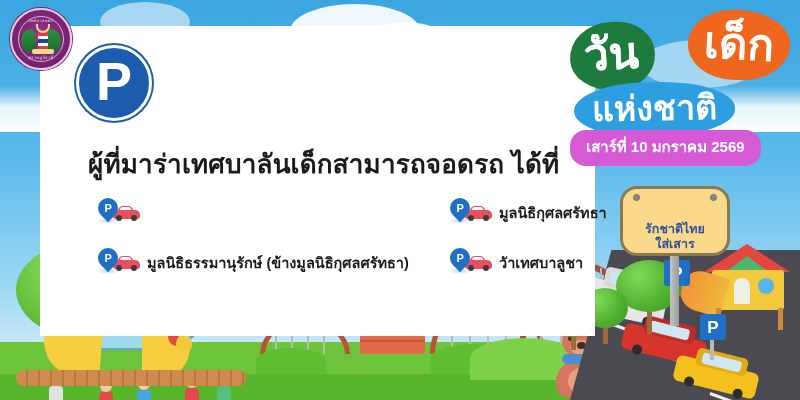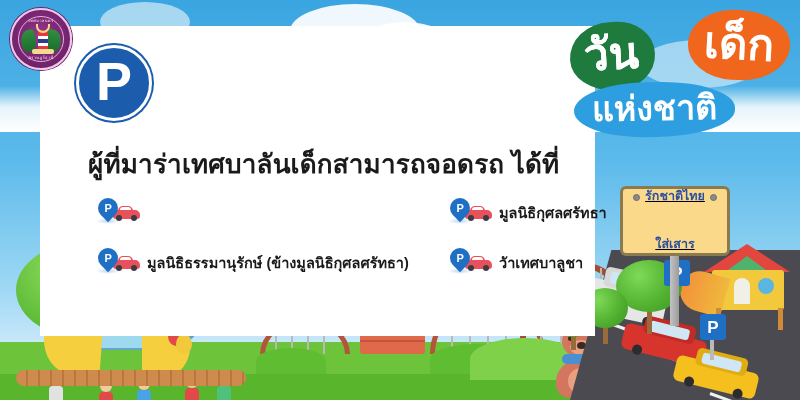--- a/index.html
+++ b/index.html
@@ -181,22 +181,22 @@
     background: #d659d6; color: #ffffff;
     font-size: 15px; font-weight: 700;
     padding: 5px 16px 7px 16px; border-radius: 16px;
     white-space: nowrap;
   }
 
   
   .road-sign { position: absolute; left: 620px; top: 186px; width: 110px; height: 70px; }
   .road-sign .board {
     position: absolute; inset: 0;
-    background: #fbd98a; border: 3px solid #8a7a52; border-radius: 6px;
-    display: flex; flex-direction: column; align-items: center; justify-content: space-between; text-decoration: underline;
+    background: #fbd98a; border: 3px solid #8a7a52; border-radius: 17px;
+    display: flex; flex-direction: column; align-items: center; justify-content: flex-end;
   }
   .road-sign .line {
     color: #2b4fa0; font-size: 12.5px; font-weight: 700; line-height: 1.25;
     white-space: nowrap;
   }
   .road-sign .bolt {
     position: absolute; top: 5px; width: 7px; height: 7px;
     background: #8a8a8a; border-radius: 50%; border: 1px solid #6c6c6c;
   }
   .road-sign .bolt.l { left: 10px; }
@@ -668,15 +668,16 @@
       <div class="bolt r"></div>
       <div class="line">รักชาติไทย</div>
       <div class="line">ใส่เสาร</div>
     </div>
   </div>
 
   <div class="event-title">
     <div class="blob blob-green">วัน</div>
     <div class="blob blob-orange">เด็ก</div>
     <div class="blob blob-blue">แห่งชาติ</div>
+    <div class="date-badge">เสาร์ที่ 10 มกราคม 2569</div>
   </div>
 
 </div>
 
 </body></html>

